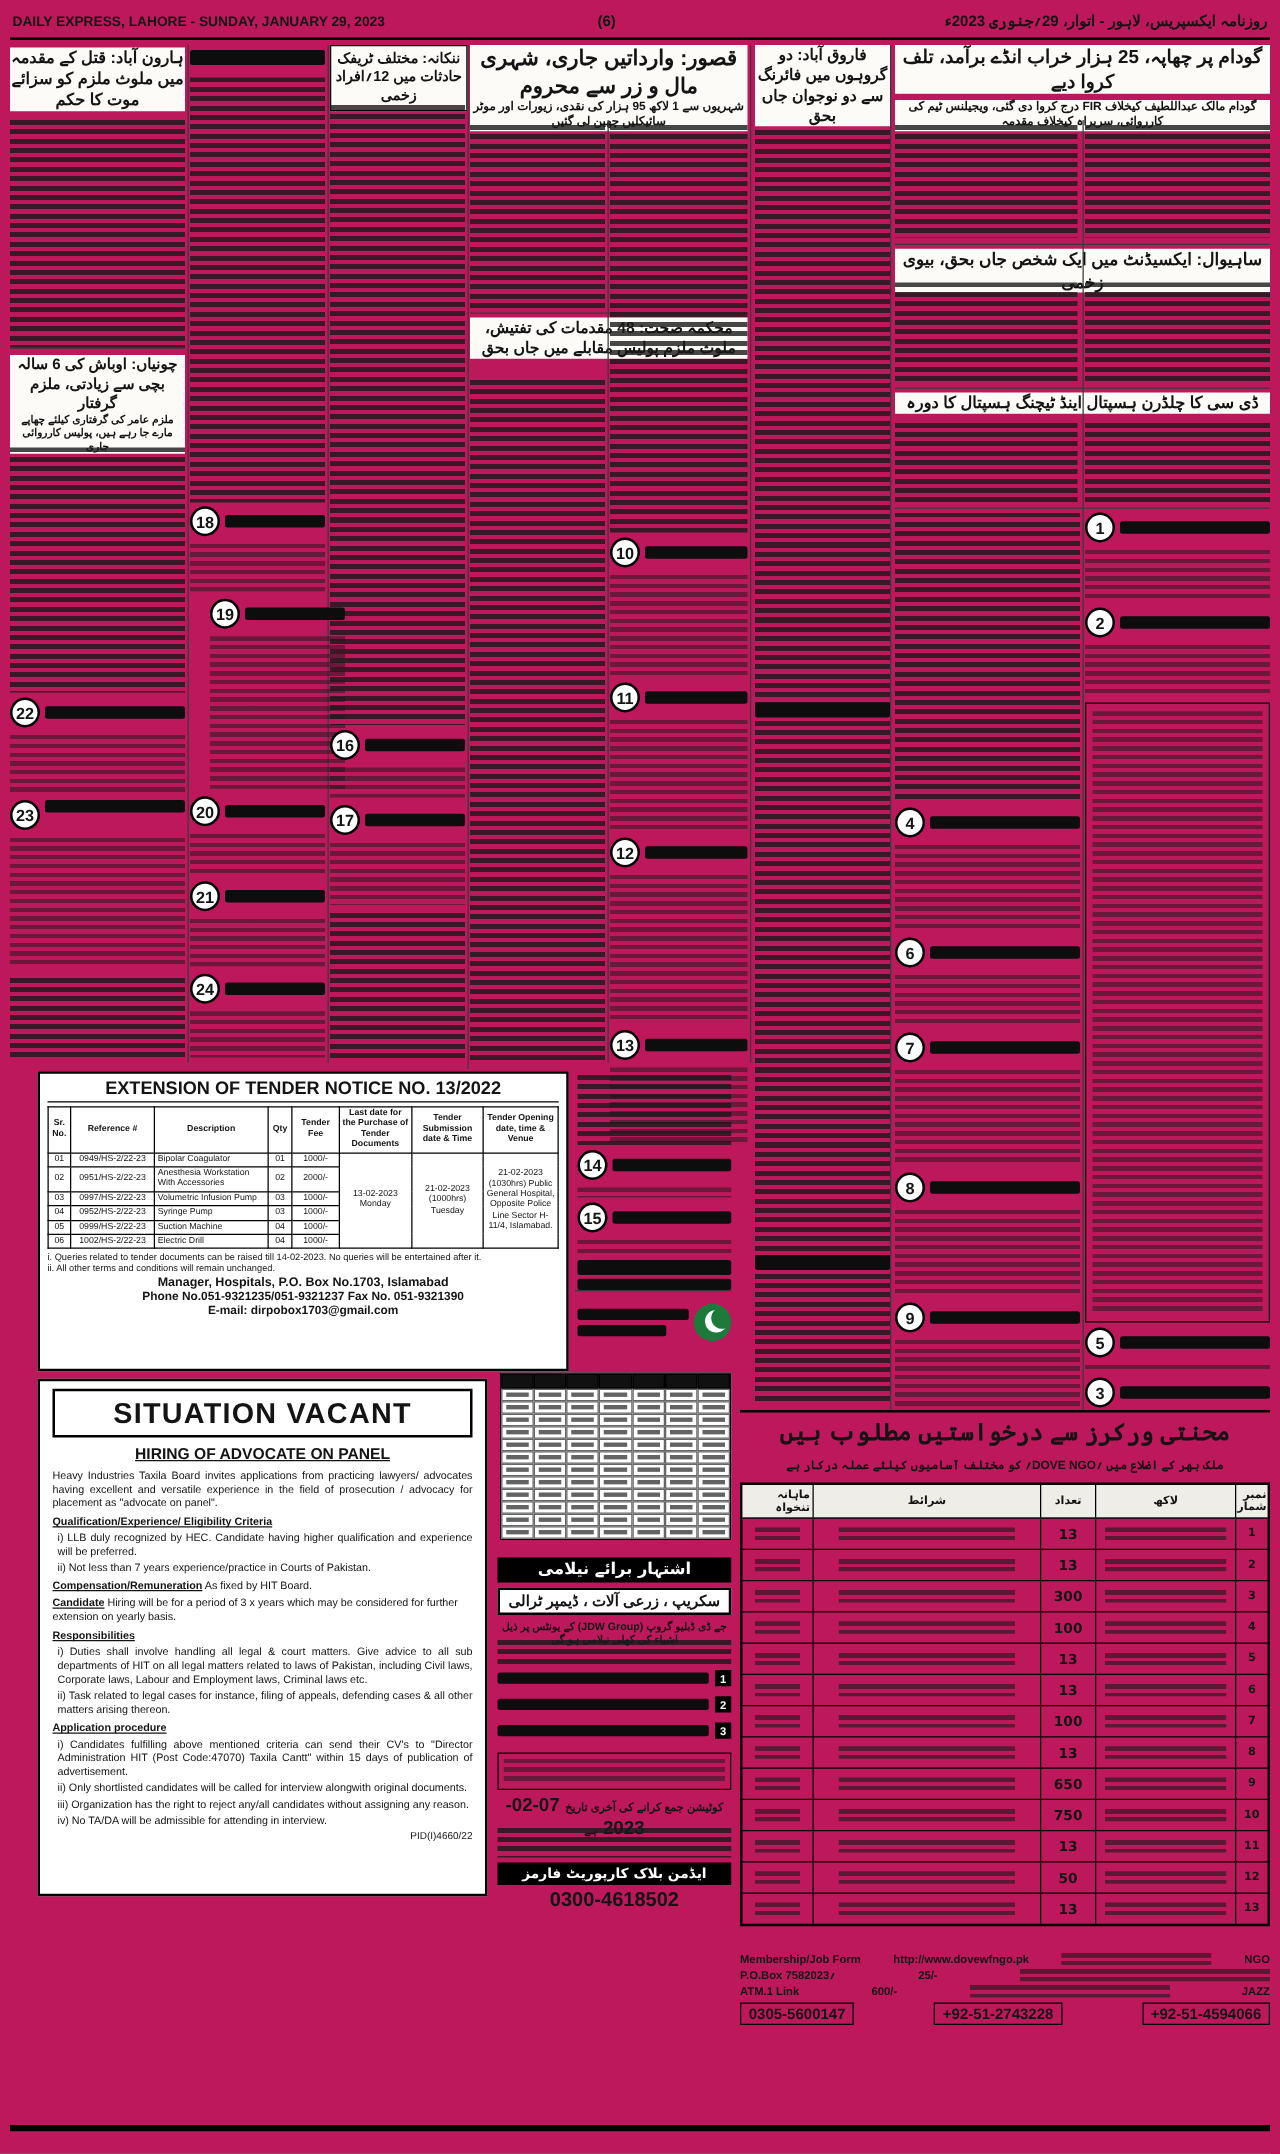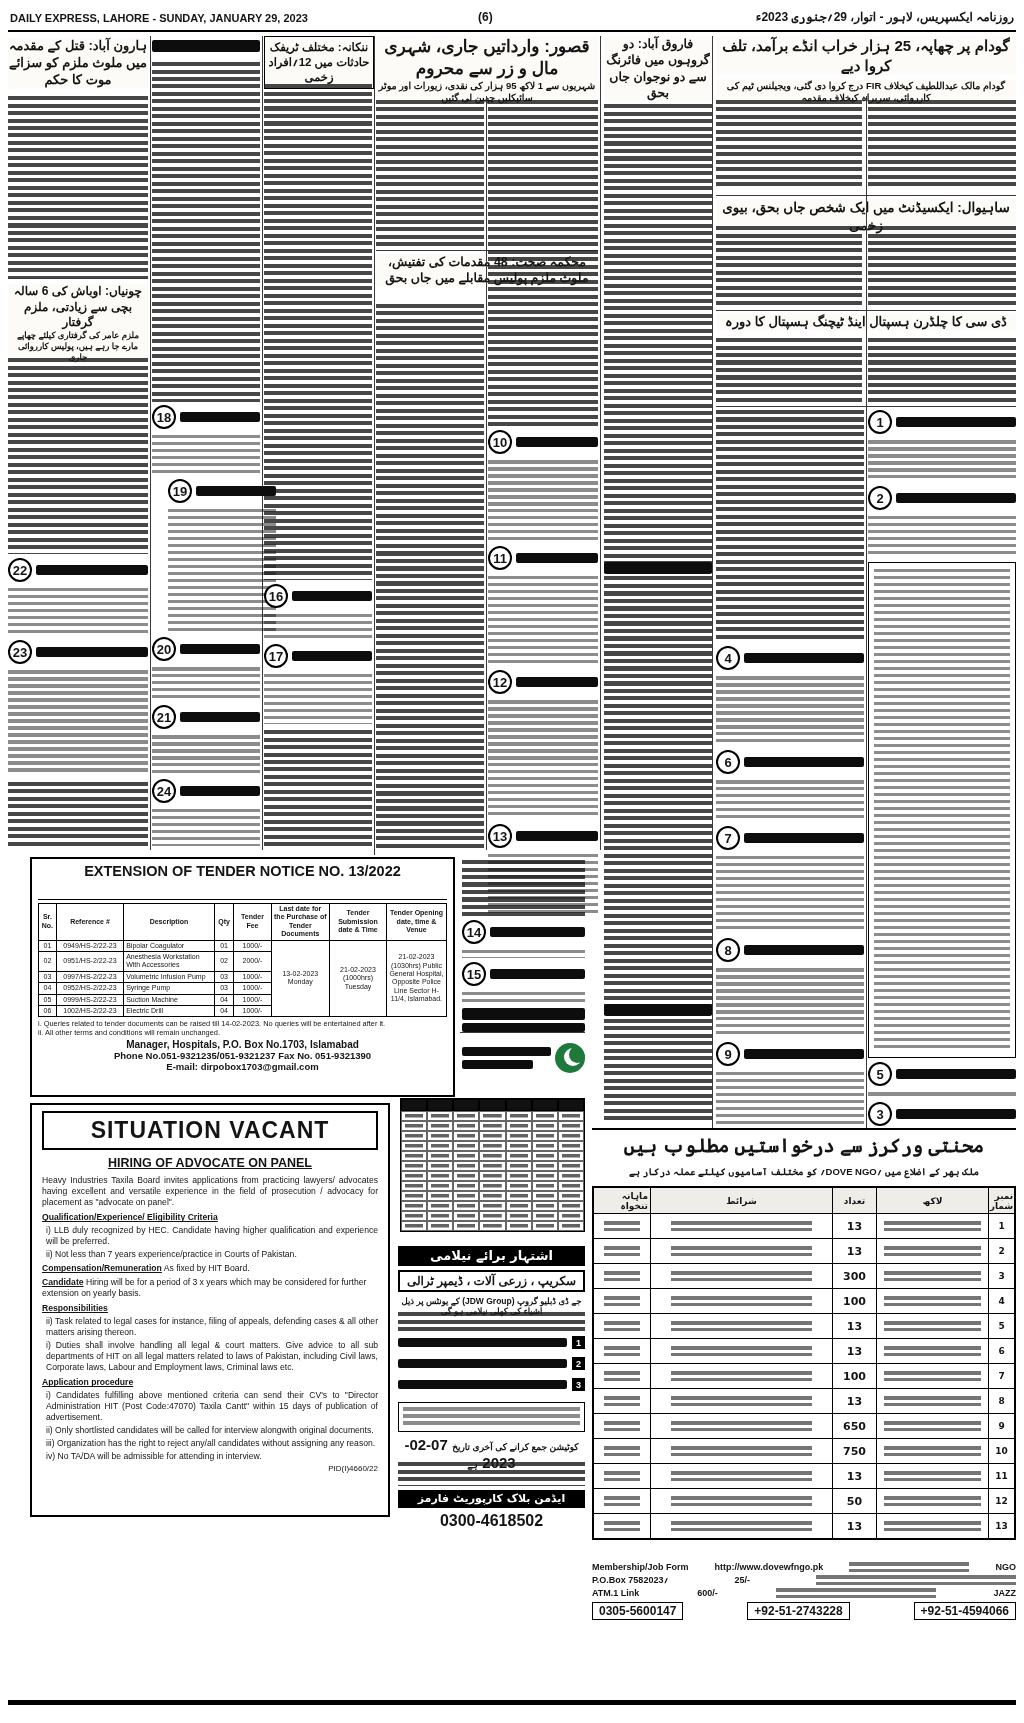--- a/index.html
+++ b/index.html
@@ -1,17 +1,17 @@
 <!DOCTYPE html>
 <html><head>
 <meta charset="utf-8">
 <style>
   *{margin:0;padding:0;box-sizing:border-box}
   body{background:#8a8a8a;font-family:"Liberation Sans","DejaVu Sans",sans-serif}
-  .page{position:relative;width:1024px;height:1723px;margin:0 auto;background:#ffffff;color:#141414;overflow:hidden}
+  .page{position:relative;width:1024px;height:1723px;margin:0 auto;background:#be185d;color:#141414;overflow:hidden}
   .abs{position:absolute}
   .rtl{direction:rtl;text-align:right;font-family:Liberation Sans, sans-serif}
   .hl{font-weight:bold;text-align:center;line-height:1.3;background:#fcfbf8}
   .sim{background-image:repeating-linear-gradient(180deg,rgba(25,25,25,.8) 0 4px,transparent 4px 7.5px)}
   .sim-lt{background-image:repeating-linear-gradient(180deg,rgba(25,25,25,.5) 0 3.5px,transparent 3.5px 7px)}
   .tbar{background:#0d0d0d;border-radius:2px}
   .cnum{width:24px;height:24px;min-width:24px;border:2px solid #000;border-radius:50%;display:inline-flex;align-items:center;justify-content:center;font-weight:bold;font-size:13px;background:#fff}
   .sqnum{width:13px;height:13px;min-width:13px;background:#000;color:#fff;font-size:9px;font-weight:bold;display:inline-flex;align-items:center;justify-content:center}
   .vr{width:1px;background:#3a3a3a}
   .hr{height:1px;background:#3a3a3a}
@@ -60,21 +60,21 @@
   <div class="abs rtl hl" style="left:716px;top:314px;width:300px;font-size:13px">ڈی سی کا چلڈرن ہسپتال اینڈ ٹیچنگ ہسپتال کا دورہ</div>
   <div class="abs rtl hl" style="left:8px;top:284px;width:140px;font-size:12px">چونیاں: اوباش کی 6 سالہ بچی سے زیادتی، ملزم گرفتار</div>
   <div class="abs rtl hl" style="left:8px;top:330px;width:140px;font-size:8.5px">ملزم عامر کی گرفتاری کیلئے چھاپے مارے جا رہے ہیں، پولیس کارروائی جاری</div>
   <div class="abs rtl hl" style="left:376px;top:254px;width:222px;font-size:12.5px">محکمہ صحت: 48 مقدمات کی تفتیش، ملوث ملزم پولیس مقابلے میں جاں بحق</div>
 
   <div class="abs" style="left:868px;top:562px;width:148px;height:496px;border:1.5px solid #000">
     <div class="sim-lt abs" style="left:5px;top:6px;right:5px;bottom:6px"></div>
   </div>
 
   <div class="abs" style="left:30px;top:857px;width:425px;height:240px;border:2px solid #000;background:#fff;padding:4px 6px;overflow:hidden">
-    <div style="text-align:center;font-weight:bold;font-size:14.5px;border-bottom:1px solid #000;padding-bottom:20px">EXTENSION OF TENDER NOTICE NO. 13/2022</div>
+    <div style="text-align:center;font-weight:bold;font-size:14.5px;border-bottom:1px solid #000;padding-bottom:2px">EXTENSION OF TENDER NOTICE NO. 13/2022</div>
     <table class="ttab">
       <thead>
         <tr>
           <th style="width:18px">Sr. No.</th>
           <th style="width:70px">Reference #</th>
           <th style="width:95px">Description</th>
           <th style="width:20px">Qty</th>
           <th style="width:38px">Tender Fee</th>
           <th style="width:60px">Last date for the Purchase of Tender Documents</th>
           <th style="width:58px">Tender Submission date &amp; Time</th>
@@ -139,22 +139,22 @@
   <div class="abs" style="left:30px;top:1103px;width:360px;height:414px;border:2px solid #000;background:#fff;padding:6px 10px;overflow:hidden;font-size:8.6px;line-height:1.28">
     <div style="border:2px solid #000;text-align:center;font-weight:bold;font-size:23px;letter-spacing:1px;padding:3px 0">SITUATION VACANT</div>
     <div style="text-align:center;font-weight:bold;font-size:12.5px;text-decoration:underline;margin:5px 0 4px">HIRING OF ADVOCATE ON PANEL</div>
     <div style="text-align:justify">Heavy Industries Taxila Board invites applications from practicing lawyers/ advocates having excellent and versatile experience in the field of prosecution / advocacy for placement as "advocate on panel".</div>
     <div class="bu" style="margin-top:4px">Qualification/Experience/ Eligibility Criteria</div>
     <div class="vc-item">i)    LLB duly recognized by HEC. Candidate having higher qualification and experience will be preferred.</div>
     <div class="vc-item">ii)   Not less than 7 years experience/practice in Courts of Pakistan.</div>
     <div style="margin-top:3px"><span class="bu">Compensation/Remuneration</span><span> As fixed by HIT Board.</span></div>
     <div style="margin-top:3px"><span class="bu">Candidate</span><span> Hiring will be for a period of 3 x years which may be considered for further extension on yearly basis.</span></div>
     <div class="bu" style="margin-top:4px">Responsibilities</div>
+    <div class="vc-item">i)    Duties shall involve handling all legal &amp; court matters. Give advice to all sub departments of HIT on all legal matters related to laws of Pakistan, including Civil laws, Corporate laws, Labour and Employment laws, Criminal laws etc.</div>
     <div class="vc-item">ii)   Task related to legal cases for instance, filing of appeals, defending cases &amp; all other matters arising thereon.</div>
-    <div class="vc-item">i)    Duties shall involve handling all legal &amp; court matters. Give advice to all sub departments of HIT on all legal matters related to laws of Pakistan, including Civil laws, Corporate laws, Labour and Employment laws, Criminal laws etc.</div>
     <div class="bu" style="margin-top:4px">Application procedure</div>
     <div class="vc-item">i)    Candidates fulfilling above mentioned criteria can send their CV's to "Director Administration HIT (Post Code:47070) Taxila Cantt" within 15 days of publication of advertisement.</div>
     <div class="vc-item">ii)   Only shortlisted candidates will be called for interview alongwith original documents.</div>
     <div class="vc-item">iii)  Organization has the right to reject any/all candidates without assigning any reason.</div>
     <div class="vc-item">iv)   No TA/DA will be admissible for attending in interview.</div>
     <div style="text-align:right;font-size:8px;margin-top:2px">PID(I)4660/22</div>
   </div>
 
   <div class="abs" style="left:462px;top:1036px;width:123px;height:44px;display:flex;flex-direction:row-reverse;gap:4px;align-items:center">
     <span class="logo">
@@ -572,21 +572,21 @@
       <div class="sim-lt" style="position:absolute;left:0;right:0;top:30px;bottom:2px"></div>
     </div>
     <div class="abs" style="left:8px;top:558px;width:140px;height:78px">
       <div style="display:flex;align-items:center;gap:4px">
         <span class="cnum">22</span>
         <span class="tbar" style="flex:1;height:10px"></span>
       </div>
       <div class="sim-lt" style="position:absolute;left:0;right:0;top:30px;bottom:2px"></div>
     </div>
     <div class="abs" style="left:8px;top:640px;width:140px;height:136px">
-      <div style="display:flex;align-items:center;gap:4px">
+      <div style="display:flex;align-items:flex-start;gap:4px">
         <span class="cnum">23</span>
         <span class="tbar" style="flex:1;height:10px"></span>
       </div>
       <div class="sim-lt" style="position:absolute;left:0;right:0;top:30px;bottom:2px"></div>
     </div>
     <div class="abs" style="left:264px;top:584px;width:108px;height:56px">
       <div style="display:flex;align-items:center;gap:4px">
         <span class="cnum">16</span>
         <span class="tbar" style="flex:1;height:10px"></span>
       </div>

